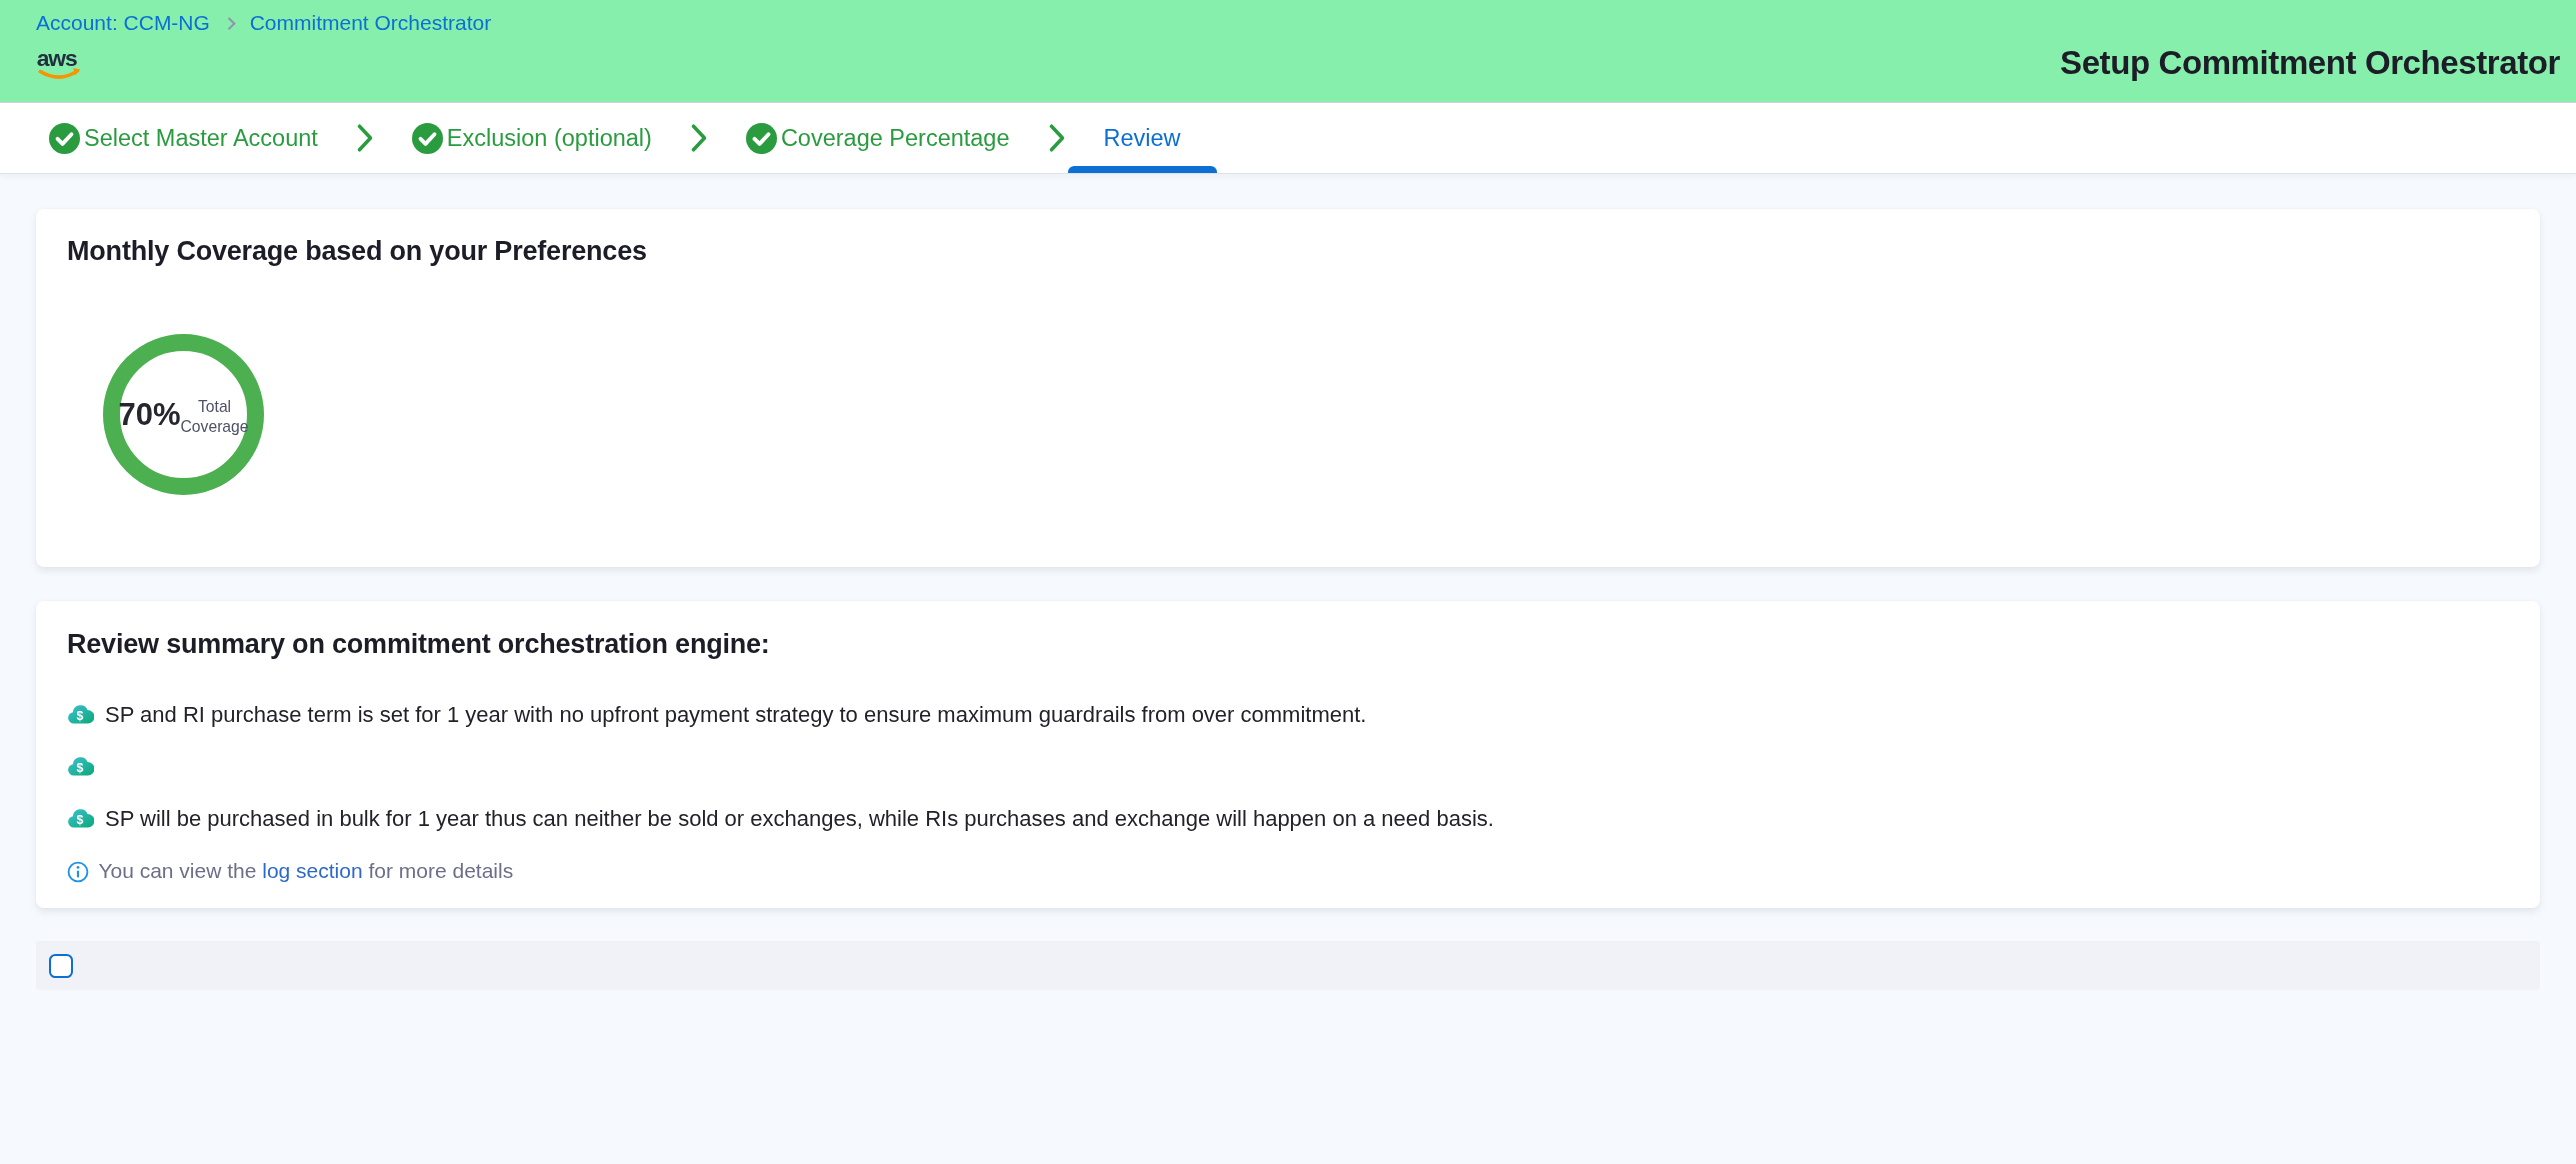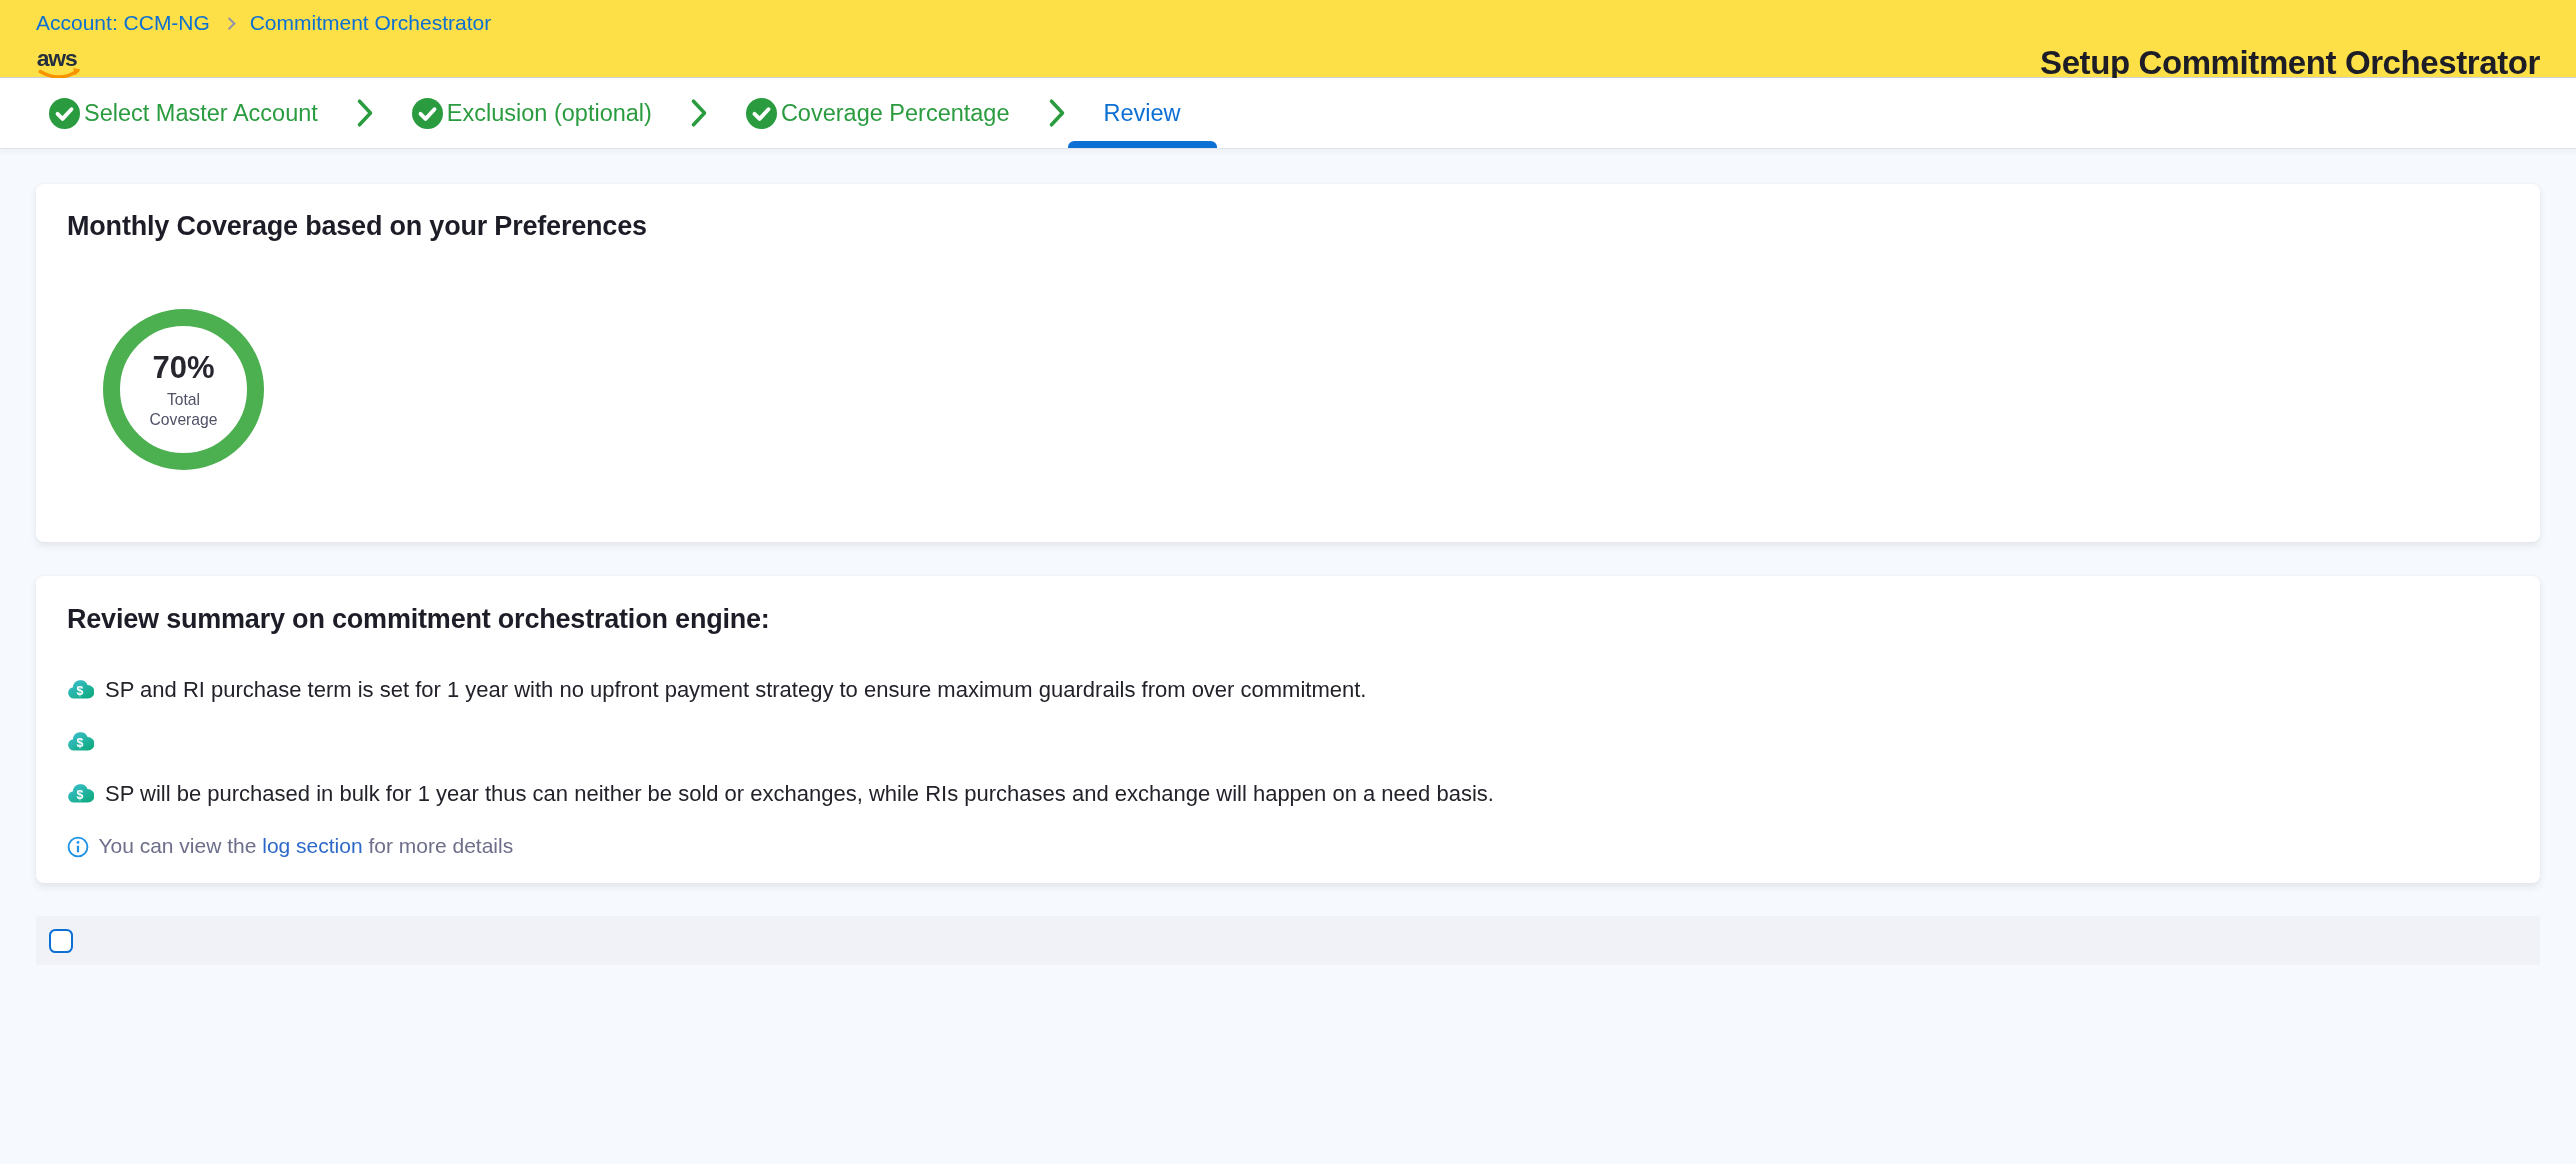--- a/index.html
+++ b/index.html
@@ -5,23 +5,23 @@
   * { margin: 0; padding: 0; box-sizing: border-box; }
   html, body {
     width: 2576px; height: 1164px;
     font-family: "Liberation Sans", sans-serif;
     background: #f6f9fd;
     overflow: hidden;
   }
 
   
   .header {
-    background: #fde047;
-    height: 78px;
-    padding: 11px 36px 0 36px;
+    background: #86efac;
+    height: 103px;
+    padding: 11px 16px 0 36px;
     border-bottom: 0.8px solid #cfd1de;
   }
   .breadcrumb {
     display: flex; align-items: center; gap: 12.5px;
     font-size: 21px;
   }
   .breadcrumb a { color: #0b6fd4; text-decoration: none; cursor: pointer; }
   .crumb-chevron {
     width: 8.6px; height: 8.6px;
     border-right: 2.4px solid #9293ab; border-top: 2.4px solid #9293ab;
@@ -80,21 +80,21 @@
     font-size: 27px; font-weight: 700; color: #1d1d28; letter-spacing: -0.2px;
   }
 
   
   .coverage-card { padding: 27px 31px 72px 31px; margin-bottom: 34px; }
   .donut {
     width: 161px; height: 161px;
     margin: 67px 0 0 36px;
     border: 17px solid #4caf50;
     border-radius: 50%;
-    display: flex; flex-direction: column;
+    display: flex; flex-direction: row;
     align-items: center; justify-content: center;
   }
   .donut-value { font-size: 31px; font-weight: 700; color: #26262e; }
   .donut-label { font-size: 15.7px; color: #4f5166; line-height: 1.25; text-align: center; margin-top: 4.7px; }
 
   
   .summary-card { padding: 28px 31px 25px 31px; }
   .bullet-list { margin-top: 39px; }
   .bullet {
     display: flex; align-items: center; gap: 11px;

